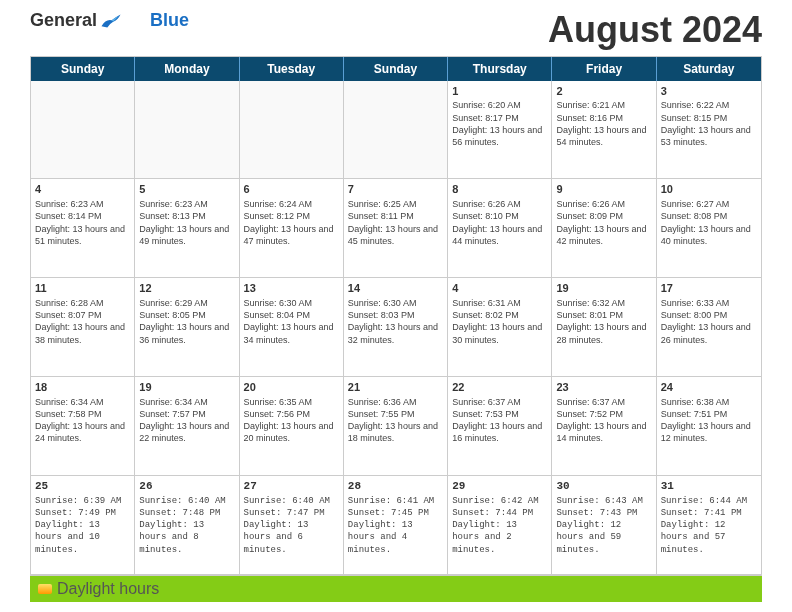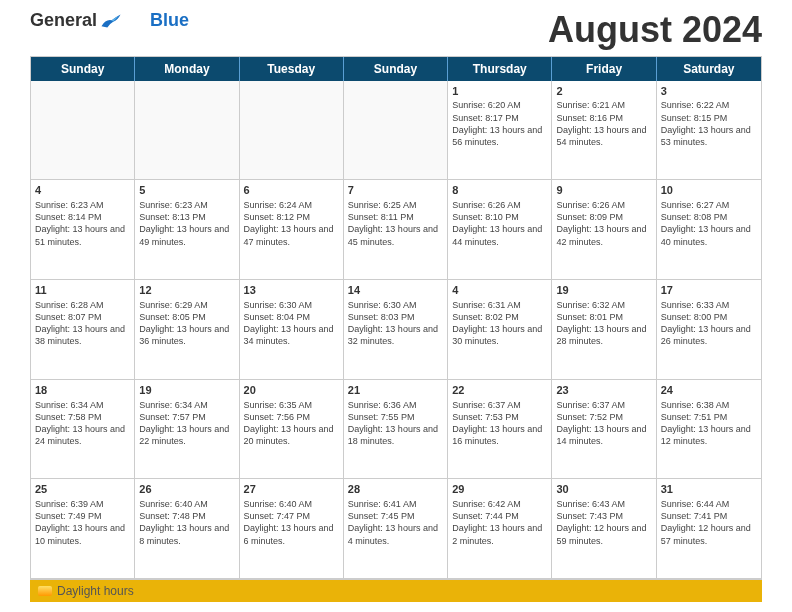--- a/index.html
+++ b/index.html
@@ -79,21 +79,21 @@
       flex: 1;
       display: flex;
       flex-direction: column;
     }
     .cal-row {
       display: grid;
       grid-template-columns: repeat(7, 1fr);
       flex: 1;
       border-bottom: 1px solid #ccc;
     }
-    .cal-row:last-child { border-bottom: none; }
+    .cal-row:last-child { border-bottom: none; font-family: Liberation Mono, monospace; }
     .cal-cell {
       border-right: 1px solid #ccc;
       padding: 3px 4px;
       font-size: 9.5px;
       color: #333;
       vertical-align: top;
       line-height: 1.35;
       min-height: 0;
     }
     .cal-cell:last-child { border-right: none; }
@@ -109,24 +109,24 @@
     .day-info {
       color: #444;
       font-size: 9px;
       line-height: 1.35;
     }
     .legend {
       display: flex;
       align-items: center;
       justify-content: flex-start;
       padding: 4px 8px;
-      font-size: 12px;
+      font-size: 16px;
       color: #555;
       border-top: 1px solid #ccc;
-      background: #eab308;
+      background: #84cc16;
     }
     .legend-icon {
       width: 14px;
       height: 10px;
       background: linear-gradient(to bottom, #ffe066 0%, #ff9900 100%);
       border-radius: 2px;
       margin-right: 5px;
       display: inline-block;
     }
   </style>

